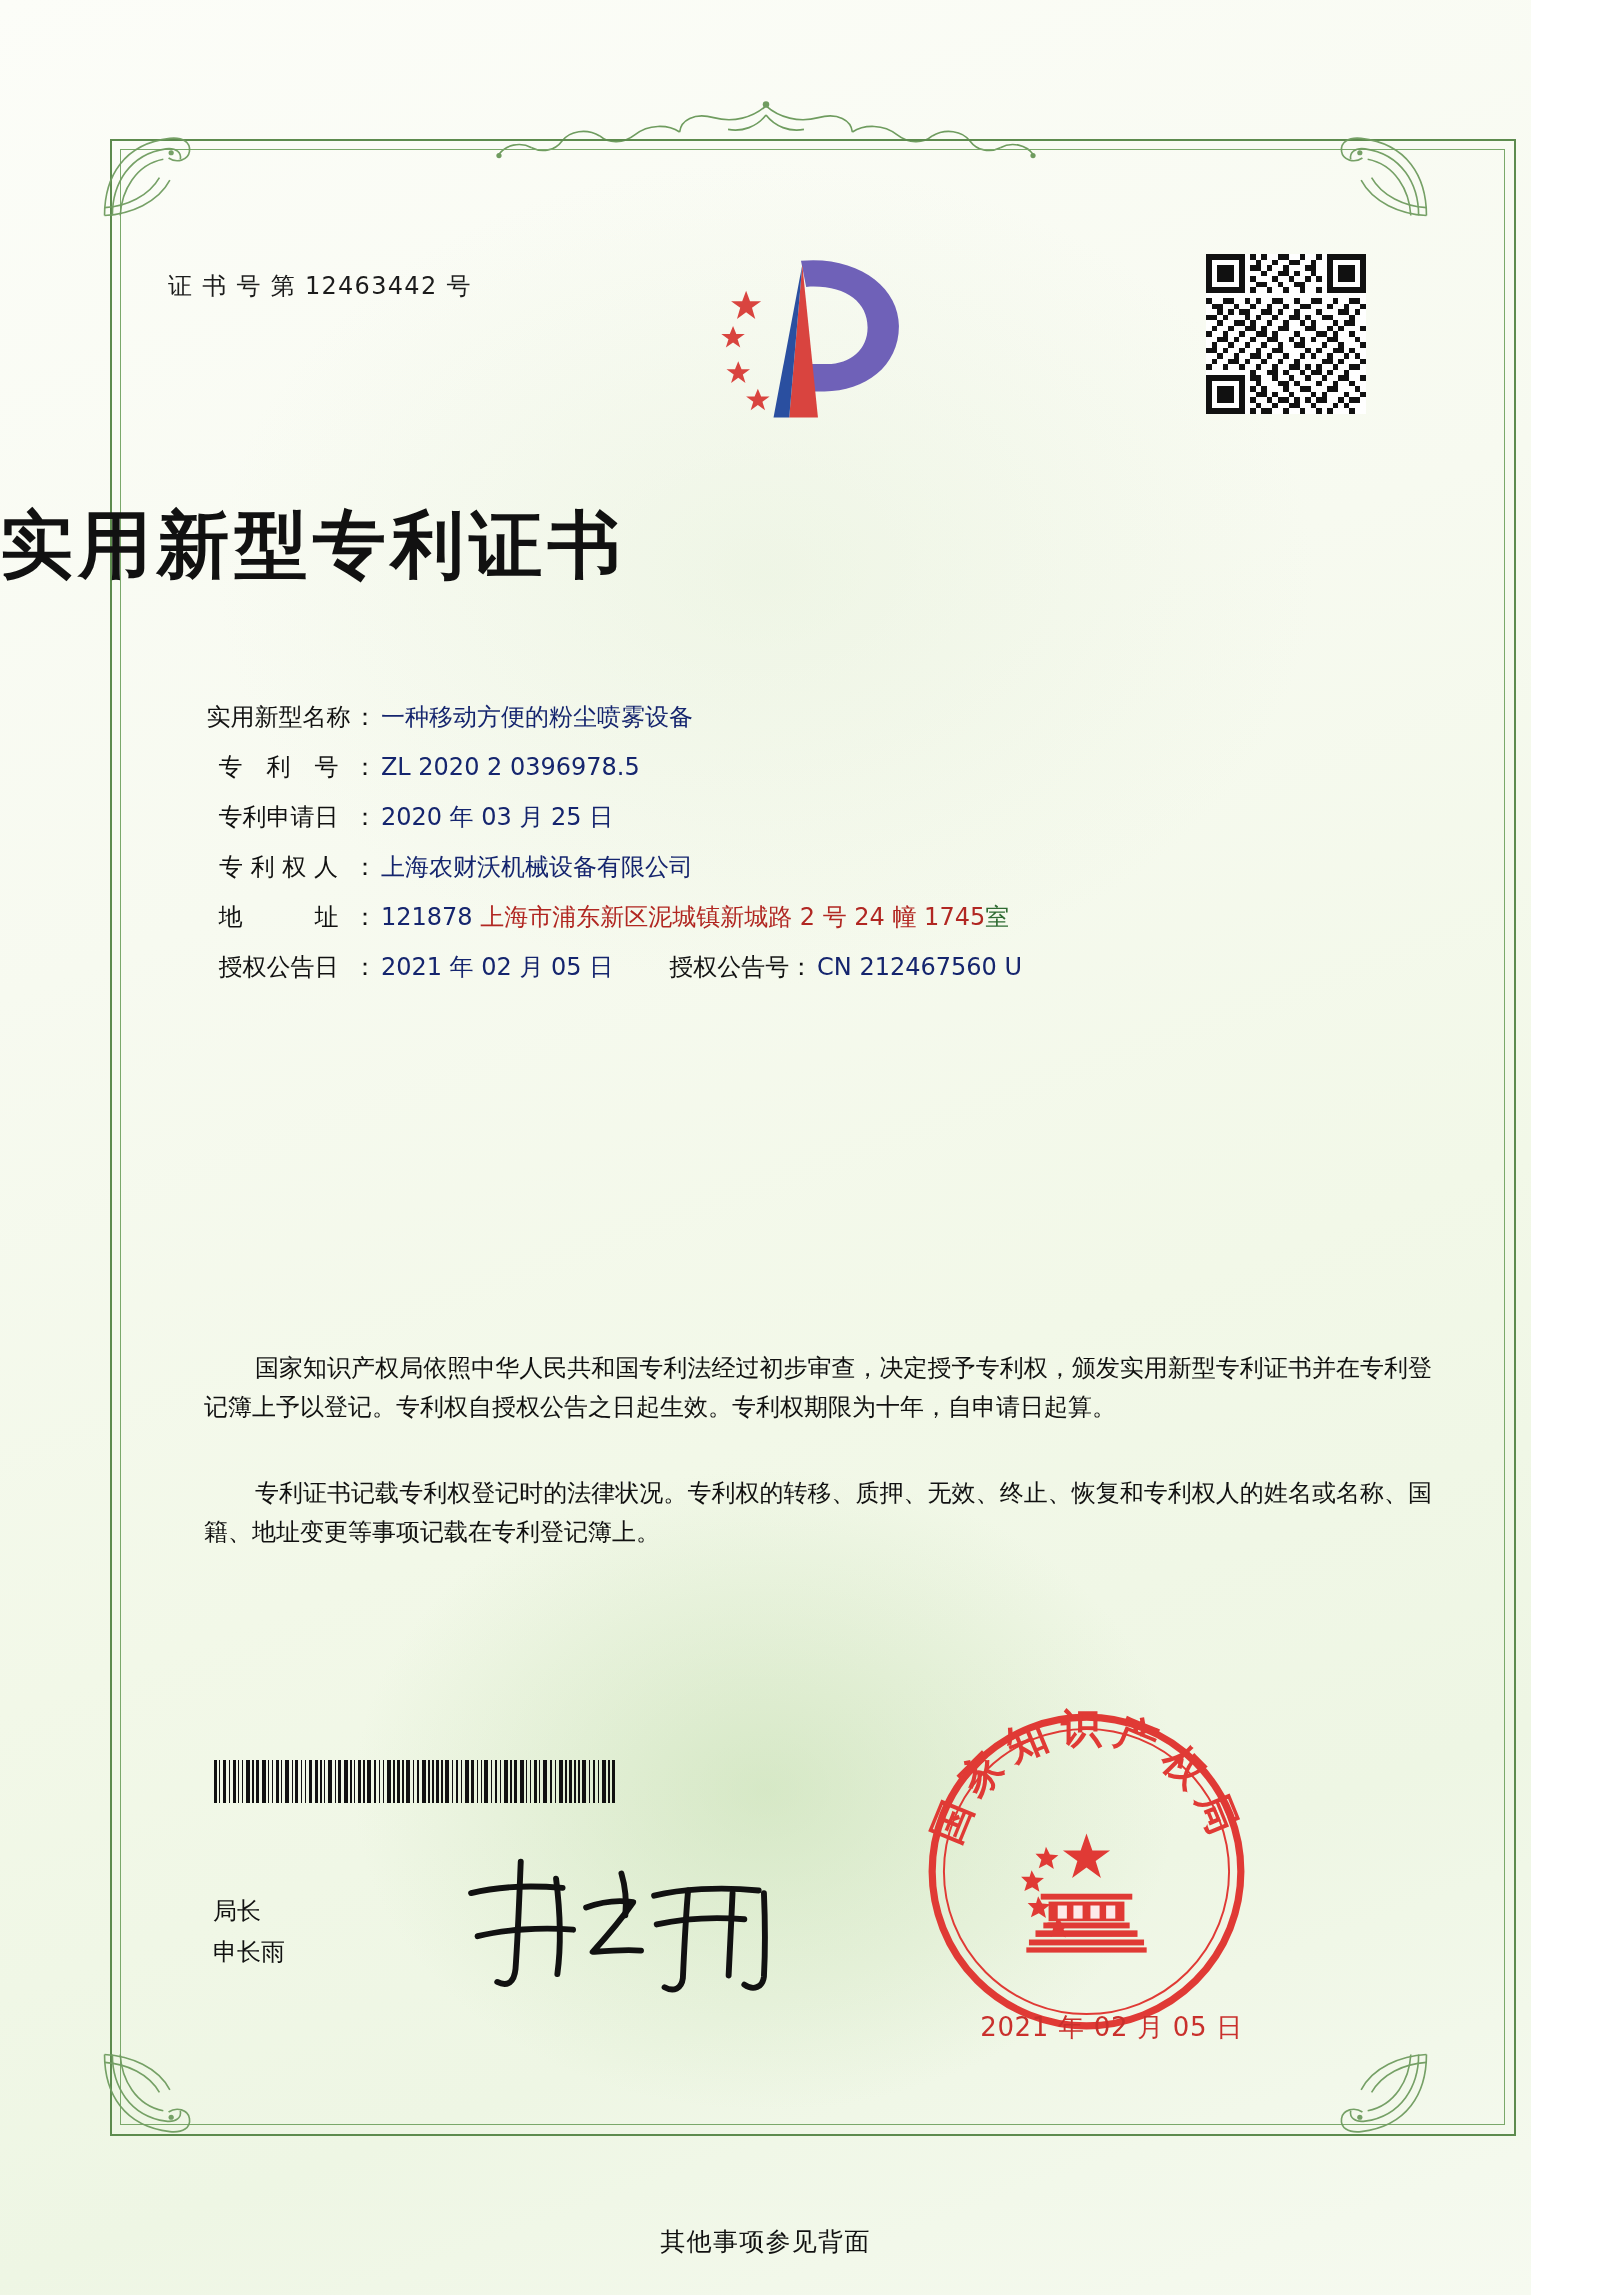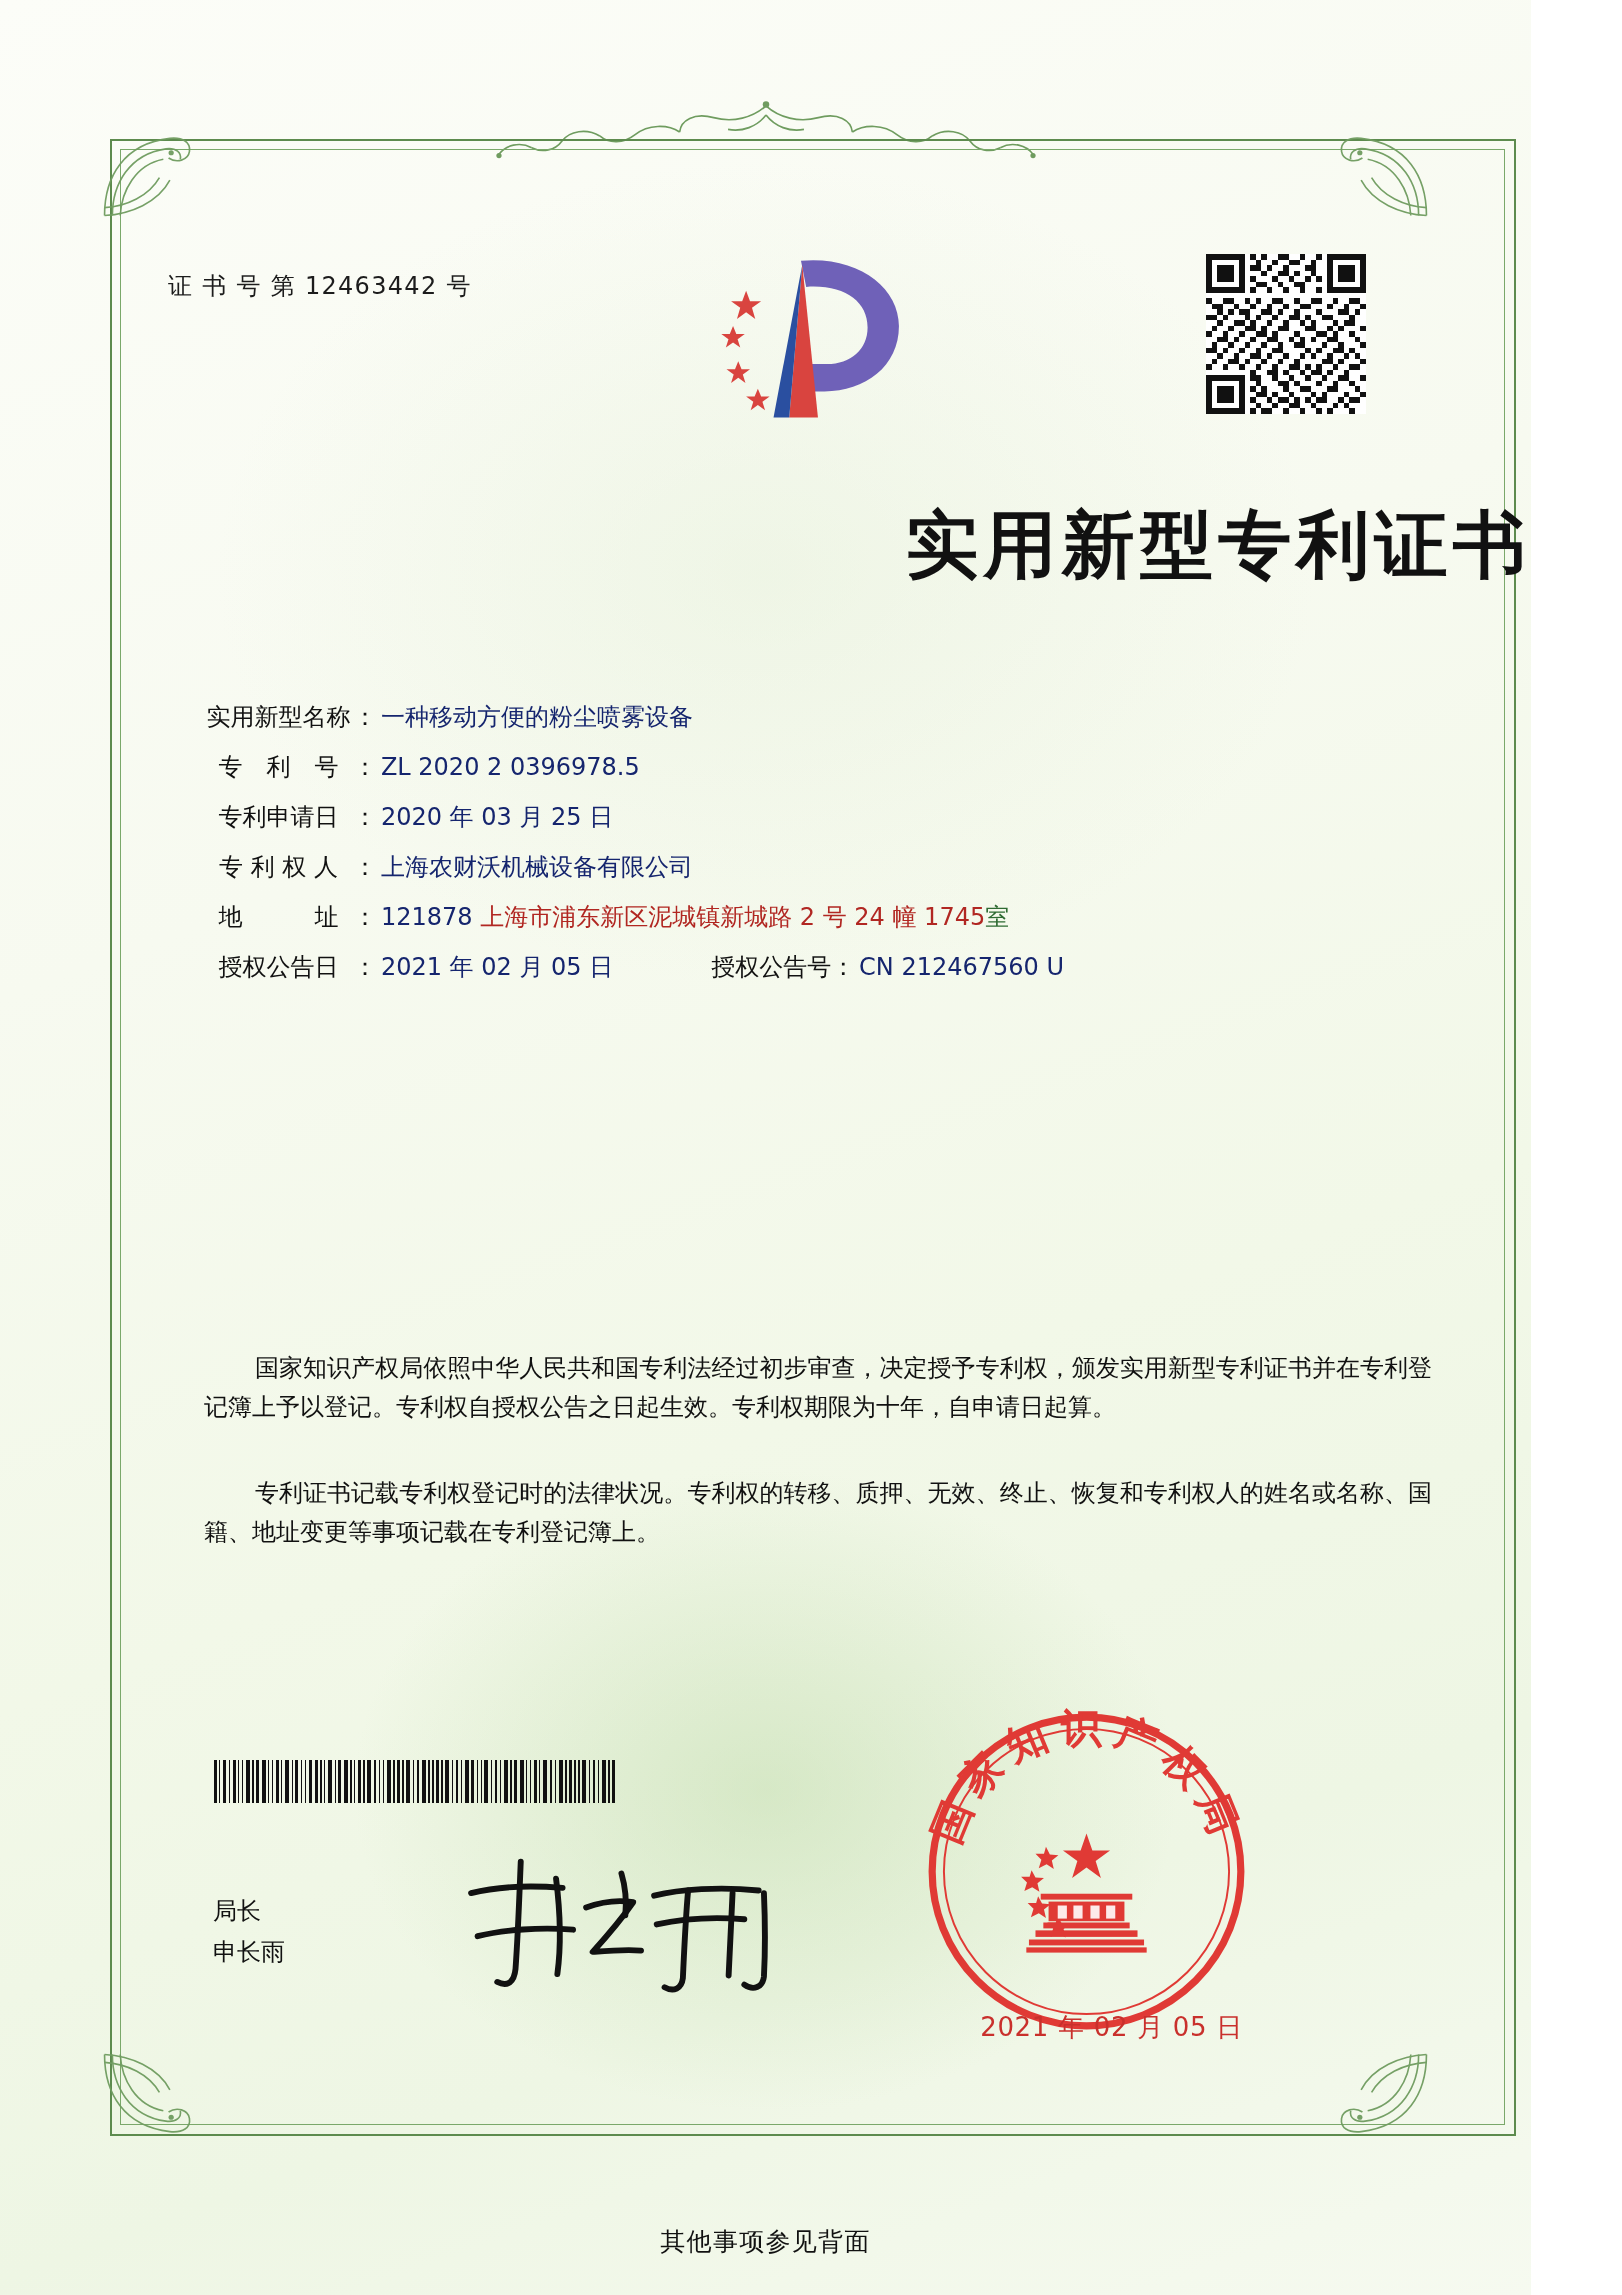--- a/index.html
+++ b/index.html
@@ -91,21 +91,21 @@
     top: 254px;
     width: 160px;
     height: 160px;
   }
   .qr svg { display:block; width: 100%; height: 100%; }
 
   .title {
     position: absolute;
     left: 0; right: 0;
     top: 497px;
-    text-align: right;
+    text-align: left;
     font-family: Liberation Sans, sans-serif;
     font-size: 73px;
     font-weight: bold;
     letter-spacing: 5.2px;
     color: #111;
   }
 
   .fields {
     position: absolute;
     left: 204px;
@@ -126,21 +126,21 @@
     letter-spacing: 0px;
     text-align: center;
   }
   .colon { margin-right: 3.9px; }
   .value { color: #15256e; }
   .value.addr-red { color: #b12722; }
   .value.addr-green { color: #2f6b33; }
   .value.mono { font-family: "DejaVu Sans", "Liberation Sans", sans-serif; }
   .second-label {
     display: inline-block;
-    margin-left: 98px;
+    margin-left: 56px;
     color: #111;
   }
 
   .para {
     position: absolute;
     left: 204px;
     width: 1228px;
     font-family: "DejaVu Serif", "Liberation Serif", serif;
     font-size: 24px;
     line-height: 39px;

